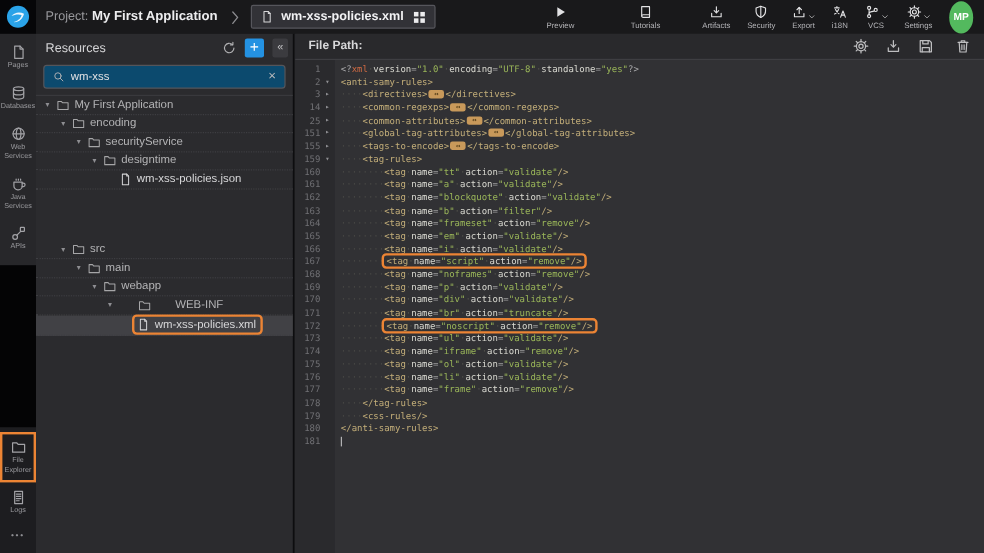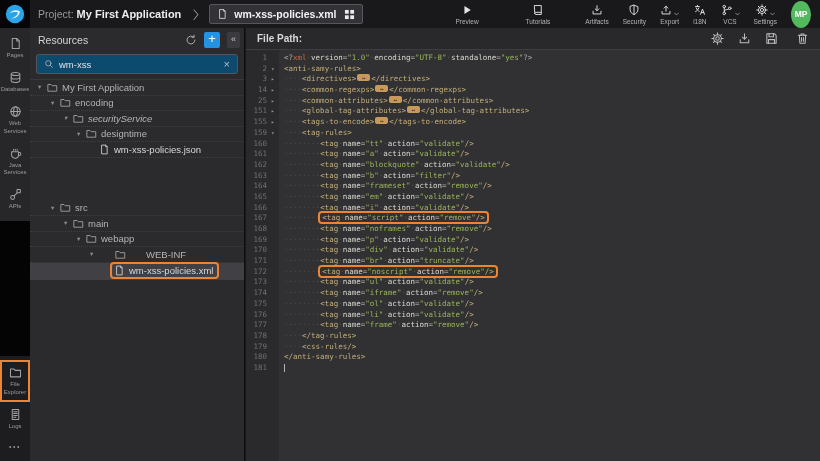--- a/index.html
+++ b/index.html
@@ -354,21 +354,21 @@
       </div>
       <div class="tree-row" style="padding-left: 21px;">
         <span class="t-caret">▾</span>
         <span class="icon t-ic">
           <svg viewBox="0 0 14 14" fill="none" stroke="currentColor" stroke-width="1.1" stroke-linecap="round" stroke-linejoin="round">
             <path d="M1.6 3.2h3.6l1.4 1.5h5.8v7H1.6z"></path>
           </svg>
         </span>
         <span class="t-lbl">encoding</span>
       </div>
-      <div class="tree-row" style="padding-left: 34px; font-style: italic;">
+      <div class="tree-row" style="padding-left: 34px;">
         <span class="t-caret">▾</span>
         <span class="icon t-ic">
           <svg viewBox="0 0 14 14" fill="none" stroke="currentColor" stroke-width="1.1" stroke-linecap="round" stroke-linejoin="round">
             <path d="M1.6 3.2h3.6l1.4 1.5h5.8v7H1.6z"></path>
           </svg>
         </span>
         <span class="t-lbl">securityService</span>
       </div>
       <div class="tree-row" style="padding-left: 47px;">
         <span class="t-caret">▾</span>

